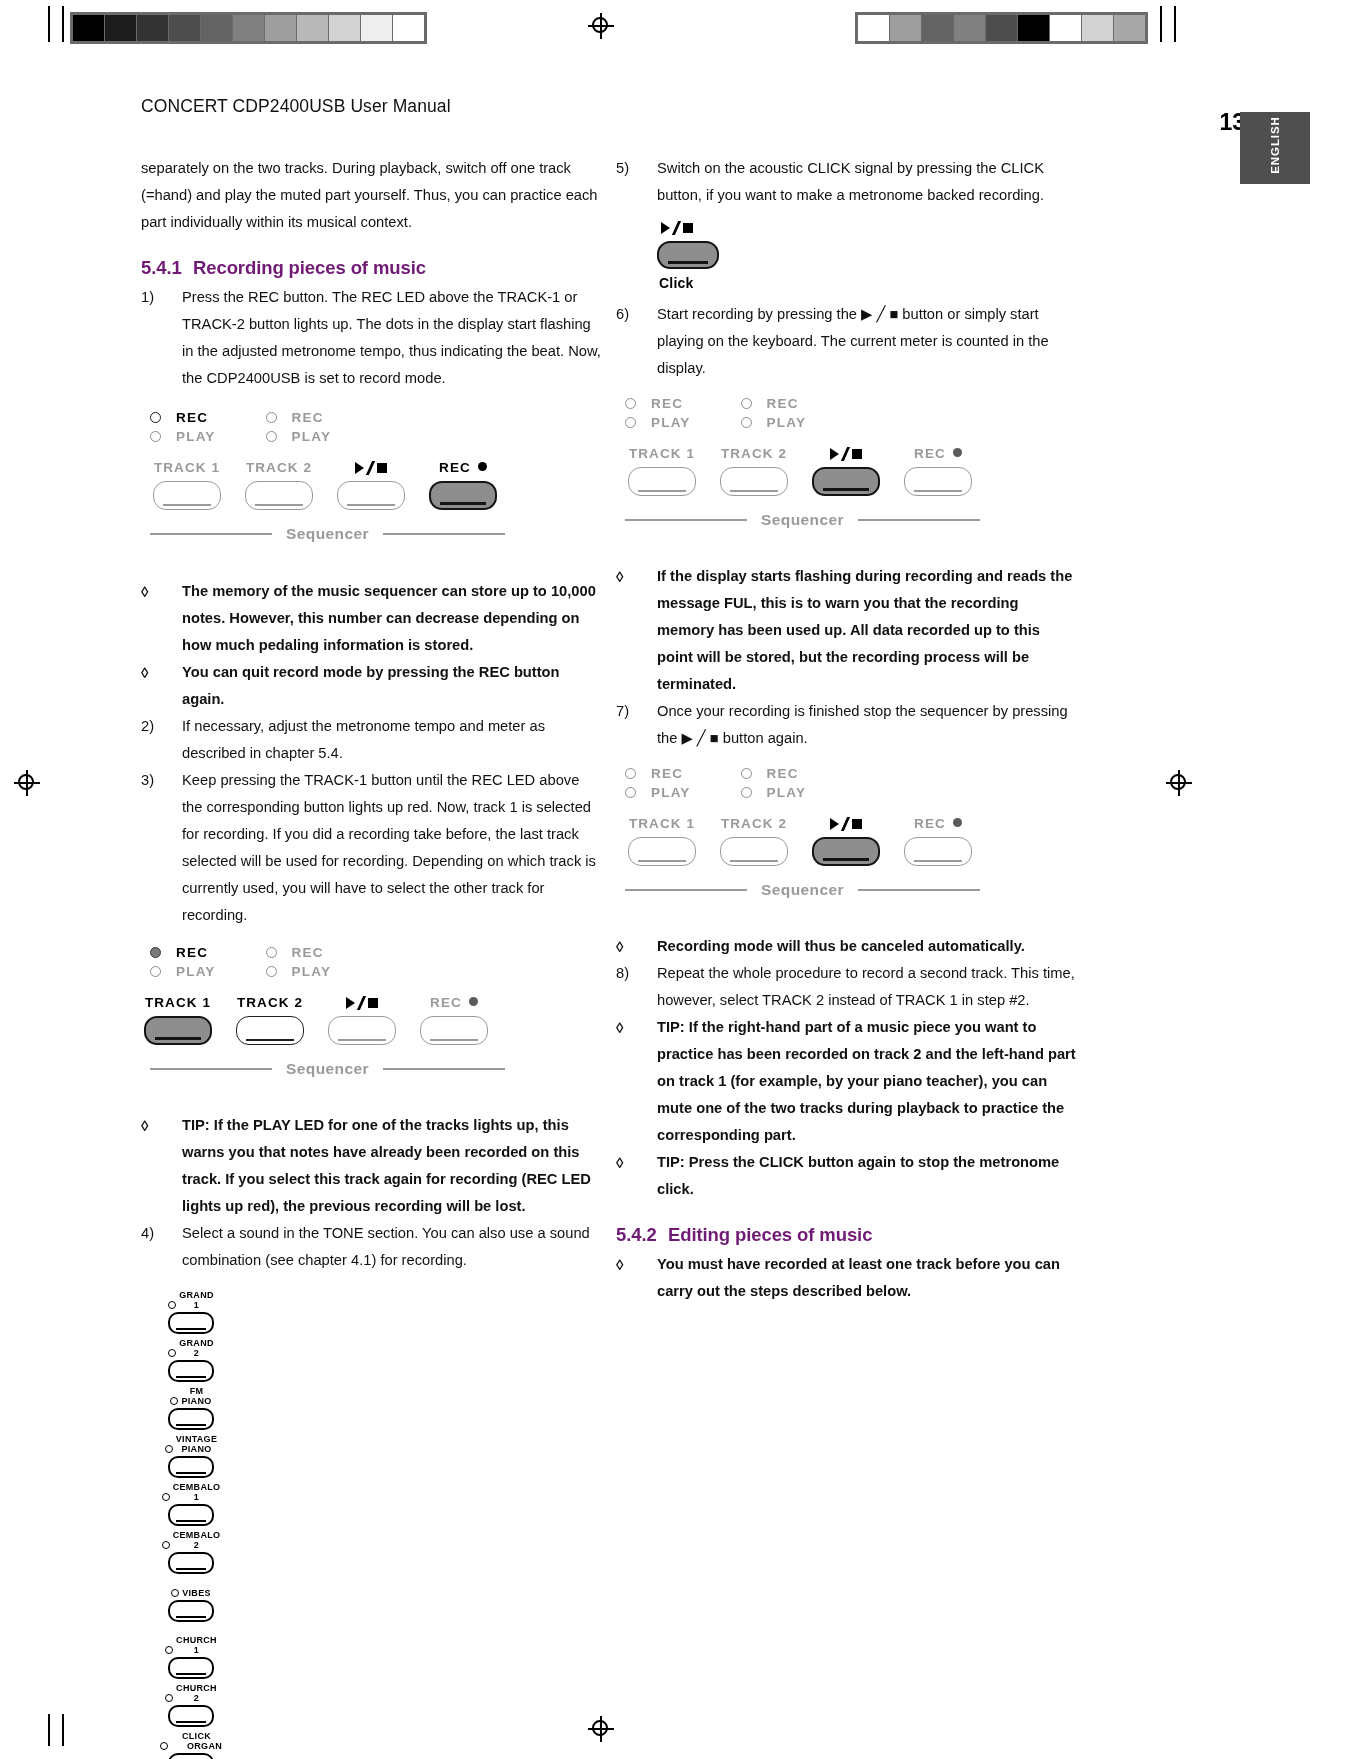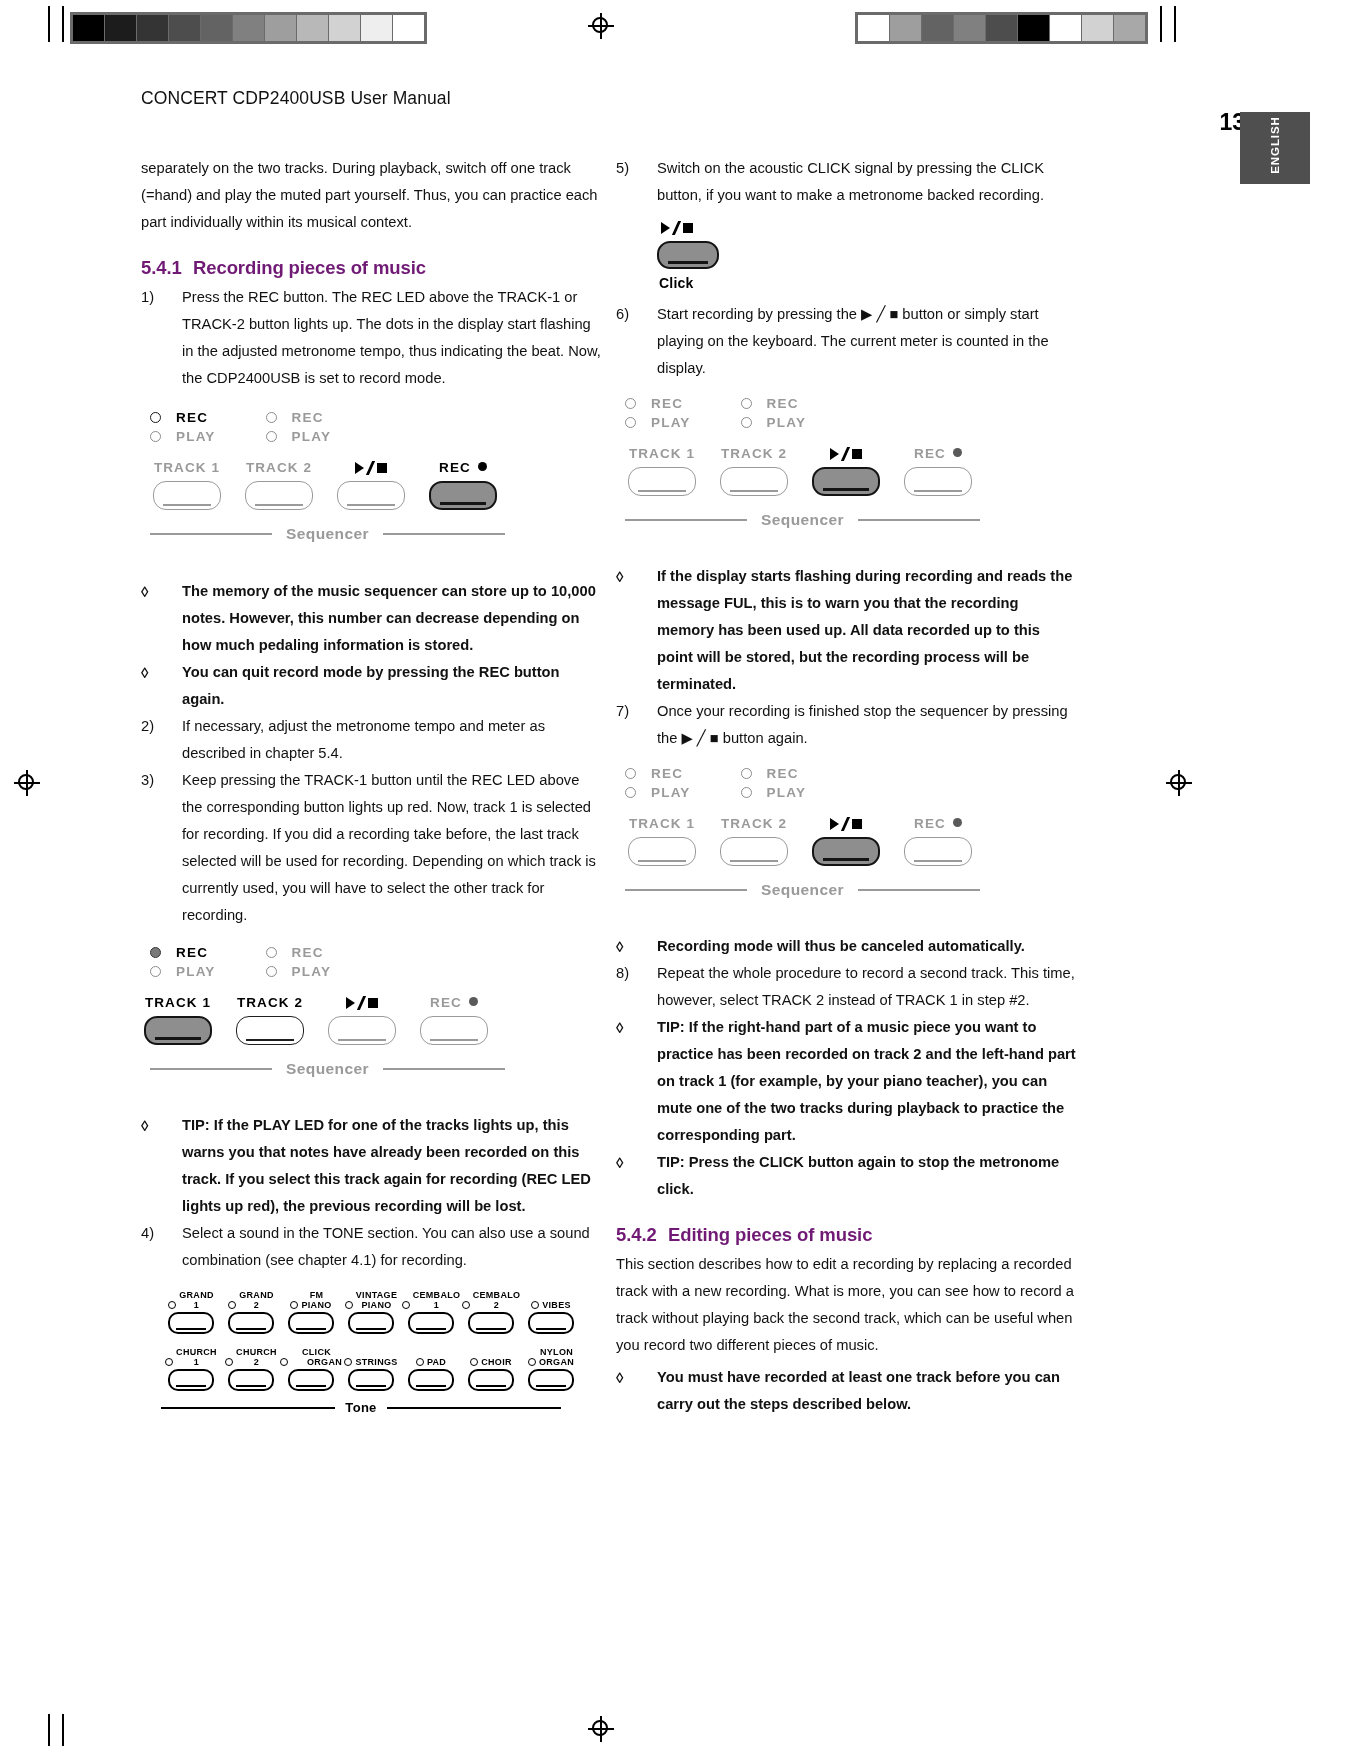--- a/index.html
+++ b/index.html
@@ -21,21 +21,21 @@
 
   .grayscale{position:absolute;display:flex;border:3px solid #6b6b6b;box-sizing:border-box;}
   .grayscale i{display:block;width:31px;height:26px;border-right:1px solid #6b6b6b;}
   .grayscale i:last-child{border-right:none;}
   .grayscale.g2 i{width:31px;}
 
   
   .page{position:absolute;left:0;top:0;width:1351px;height:1759px;}
 
   .header-title{
-    position:absolute;left:141px;top:88px;
+    position:absolute;left:141px;top:96px;
     font-size:17.5px;font-weight:400;letter-spacing:.1px;color:#111;
   }
   .page-number{
     position:absolute;left:1185px;top:109px;width:60px;text-align:right;
     font-size:23px;font-weight:700;color:#000;
   }
   .lang-tab{
     position:absolute;left:1240px;top:112px;width:70px;height:72px;
     background:#4f4f4f;
   }
@@ -132,21 +132,21 @@
     padding:0 14px;font-size:15.5px;font-weight:700;color:#9a9a9a;letter-spacing:.4px;
   }
 
   
   .click-panel{margin:10px 0 4px 41px;}
   .click-panel .key{width:62px;height:28px;}
   .click-label{font-size:14px;font-weight:700;color:#000;margin-top:6px;margin-left:2px;letter-spacing:.2px;}
 
   
   .tone-panel{margin:12px 0 0 20px;}
-  .tone-row{display:flex;margin-bottom:9px;}
+  .tone-row{display:flex;margin-bottom:9px;flex-direction:column;}
   .tone-cell{width:60px;display:flex;flex-direction:column;align-items:center;position:relative;}
   .tone-cap{
     font-size:9px;font-weight:700;color:#000;letter-spacing:.3px;
     text-align:center;line-height:10px;height:21px;
     display:flex;flex-direction:column;justify-content:flex-end;
     white-space:nowrap;
   }
   .tone-capwrap{display:flex;align-items:flex-end;height:24px;}
   .tone-led{
     width:8px;height:8px;border-radius:50%;border:1.6px solid #000;
@@ -671,20 +671,19 @@
       <span class="txt">TIP: If the right-hand part of a music piece you want to practice has been recorded on track 2 and the left-hand part on track 1 (for example, by your piano teacher), you can mute one of the two tracks during playback to practice the corresponding part.</span>
     </div>
     <div class="row tip">
       <span class="mark dia">◊</span>
       <span class="txt">TIP: Press the CLICK button again to stop the metronome click.</span>
     </div>
 
     <h2 class="section">
       <span class="num">5.4.2</span><span>Editing pieces of music</span>
     </h2>
-    <p class="para body">This section describes how to edit a recording by replacing a recorded track with a new recording. What is more, you can see how to record a track without playing back the second track, which can be useful when you record two different pieces of music.</p>
 
     <div class="row tip">
       <span class="mark dia">◊</span>
       <span class="txt">You must have recorded at least one track before you can carry out the steps described below.</span>
     </div>
   </div>
 </div>
 
 </body></html>

